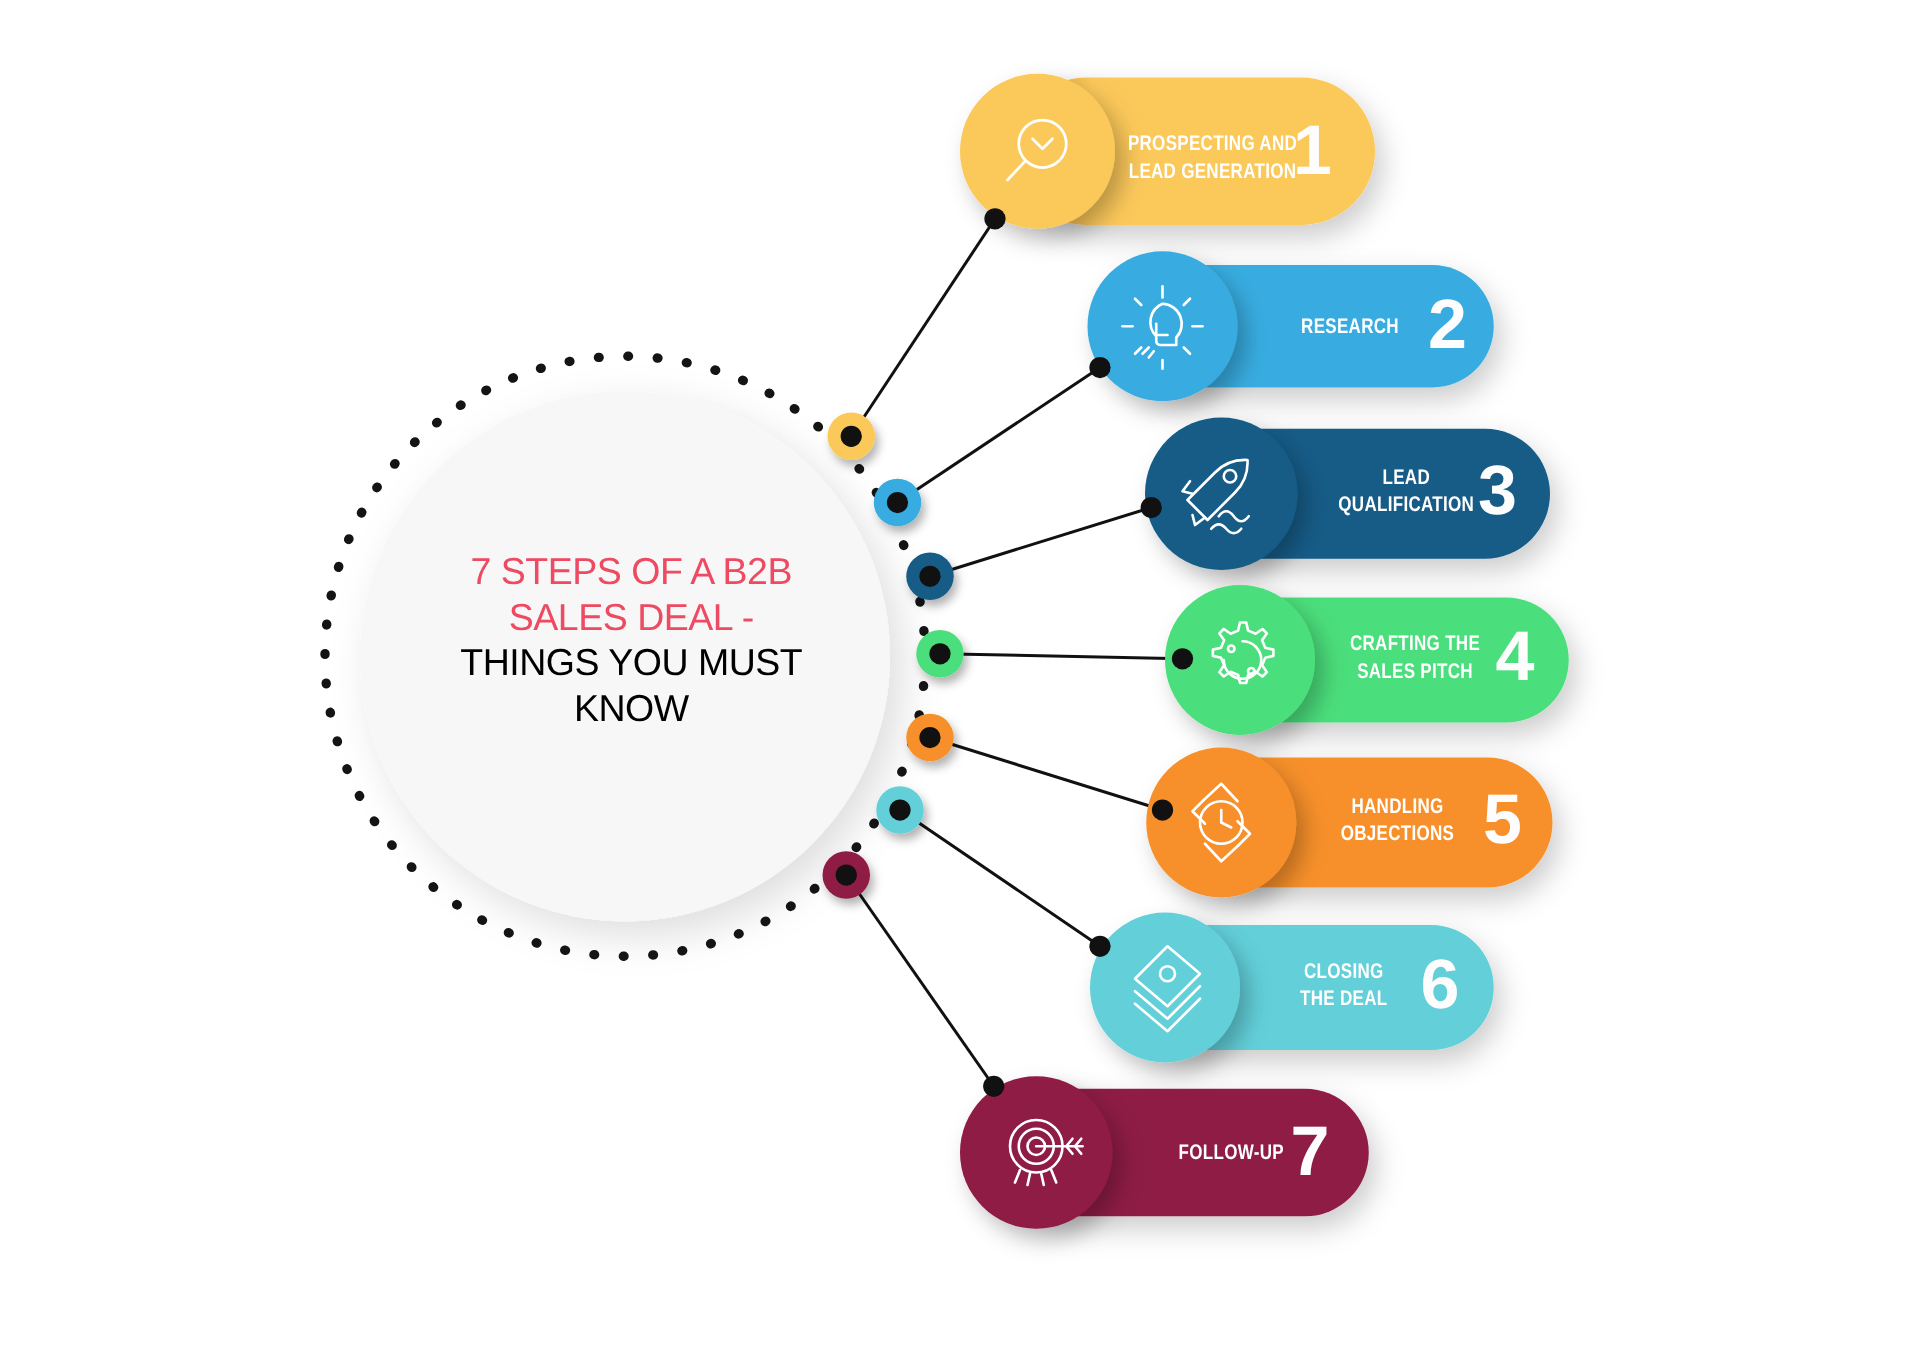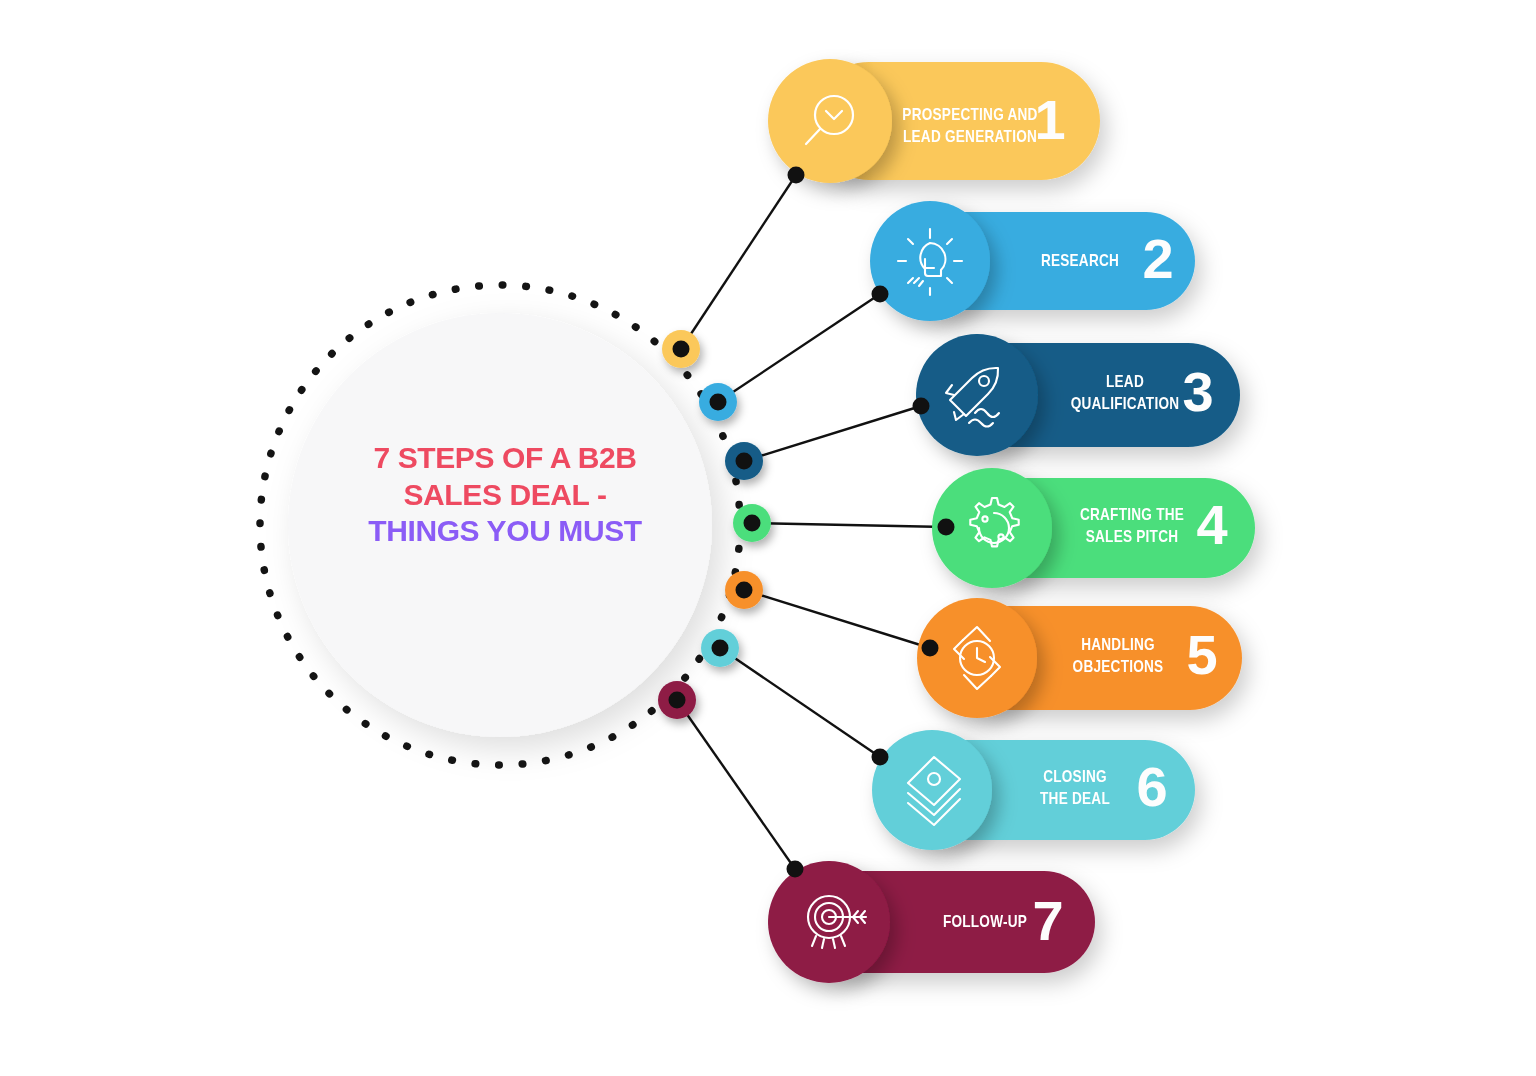--- a/index.html
+++ b/index.html
@@ -35,27 +35,27 @@
     height: 1076px;
     pointer-events: none;
   }
   .center-title {
     position: absolute;
     left: 335px;
     top: 440px;
     width: 340px;
     text-align: center;
     line-height: 1.22;
-    font-weight: bold;
+    font-weight: normal;
     font-size: 30px;
     letter-spacing: -0.4px;
     font-family: "Liberation Sans", sans-serif;
   }
   .center-title .l1 { color: #ee4a61; display: block; }
-  .center-title .l2 { color: #8b5cf6; display: block; }
+  .center-title .l2 { color: #000000; display: block; }
 
   .pill-label {
     position: absolute;
     text-align: center;
     color: #ffffff;
     font-weight: bold;
     font-family: "Liberation Sans", sans-serif;
     font-size: 17px;
     letter-spacing: 0.3px;
     line-height: 1.28;
@@ -281,20 +281,21 @@
     <circle cx="795" cy="869" r="8.5"></circle>
   </g>
 </svg>
 
 <div class="overlay">
 
   <div class="center-title">
     <span class="l1">7 STEPS OF A B2B</span>
     <span class="l1">SALES DEAL -</span>
     <span class="l2">THINGS YOU MUST</span>
+    <span class="l2">KNOW</span>
   </div>
 
   <div class="pill-label" style="left:880px; top:104px; width:180px;">
     <div>PROSPECTING AND</div>
     <div>LEAD GENERATION</div>
   </div>
   <div class="pill-num" style="left:1020px; top:92px; width:60px;">1</div>
 
   <div class="pill-label" style="left:990px; top:250px; width:180px;">
     <div>RESEARCH</div>

